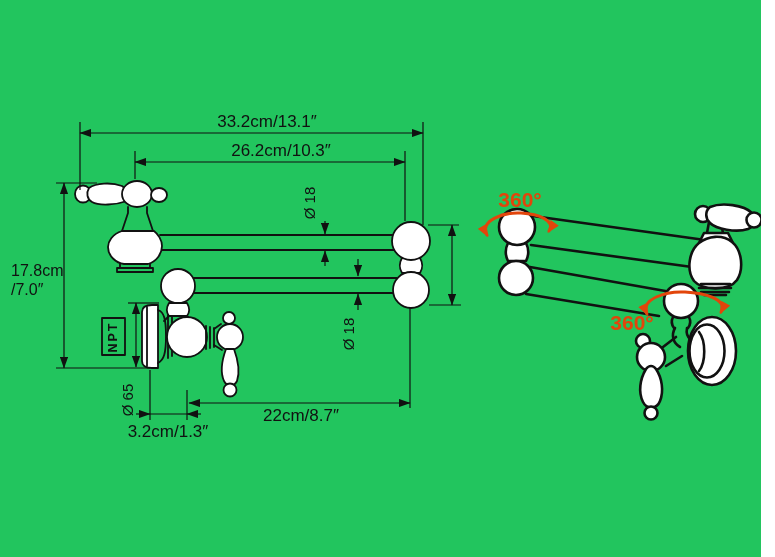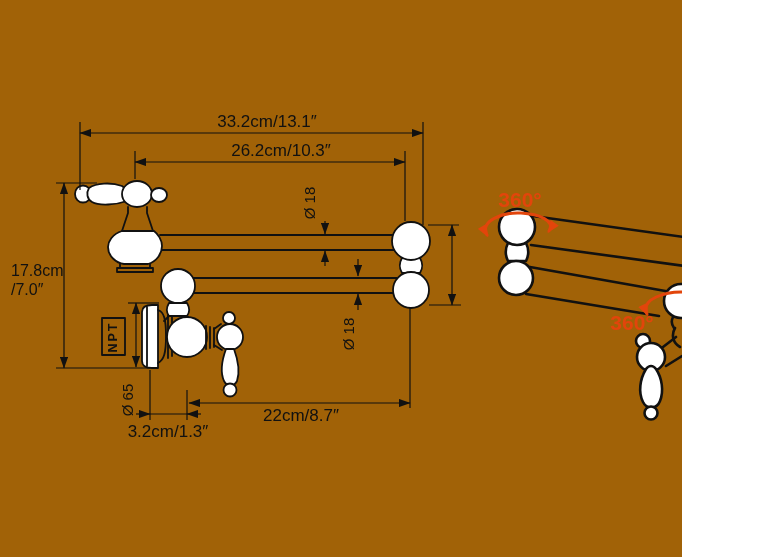--- a/index.html
+++ b/index.html
@@ -1,16 +1,16 @@
 <!DOCTYPE html>
 <html><head>
 <meta charset="utf-8">
 <style>
   html,body{margin:0;padding:0;background:#fff;}
-  .stage{position:relative;width:682px;height:557px;background:#a16207;overflow:hidden;}
+  .stage{position:relative;width:761px;height:557px;background:#22c55e;overflow:hidden;}
   svg{display:block;}
   text{font-family:"Liberation Sans","DejaVu Sans",sans-serif;fill:#111;}
   .dim-lbl{font-size:17px;}
   .dim-lbl-sm{font-size:16px;}
   .dim-rot{font-size:15px;}
   .npt-lbl{font-size:12.5px;font-weight:bold;letter-spacing:2px;}
   .deg-lbl{font-size:21px;font-weight:bold;fill:#e2450b;}
   .ink{stroke:#111;fill:none;stroke-width:1.8;stroke-linecap:round;stroke-linejoin:round;}
   .inkf{stroke:#111;fill:#fff;stroke-width:1.8;stroke-linejoin:round;}
   .dim{stroke:#111;fill:none;stroke-width:1.2;}

